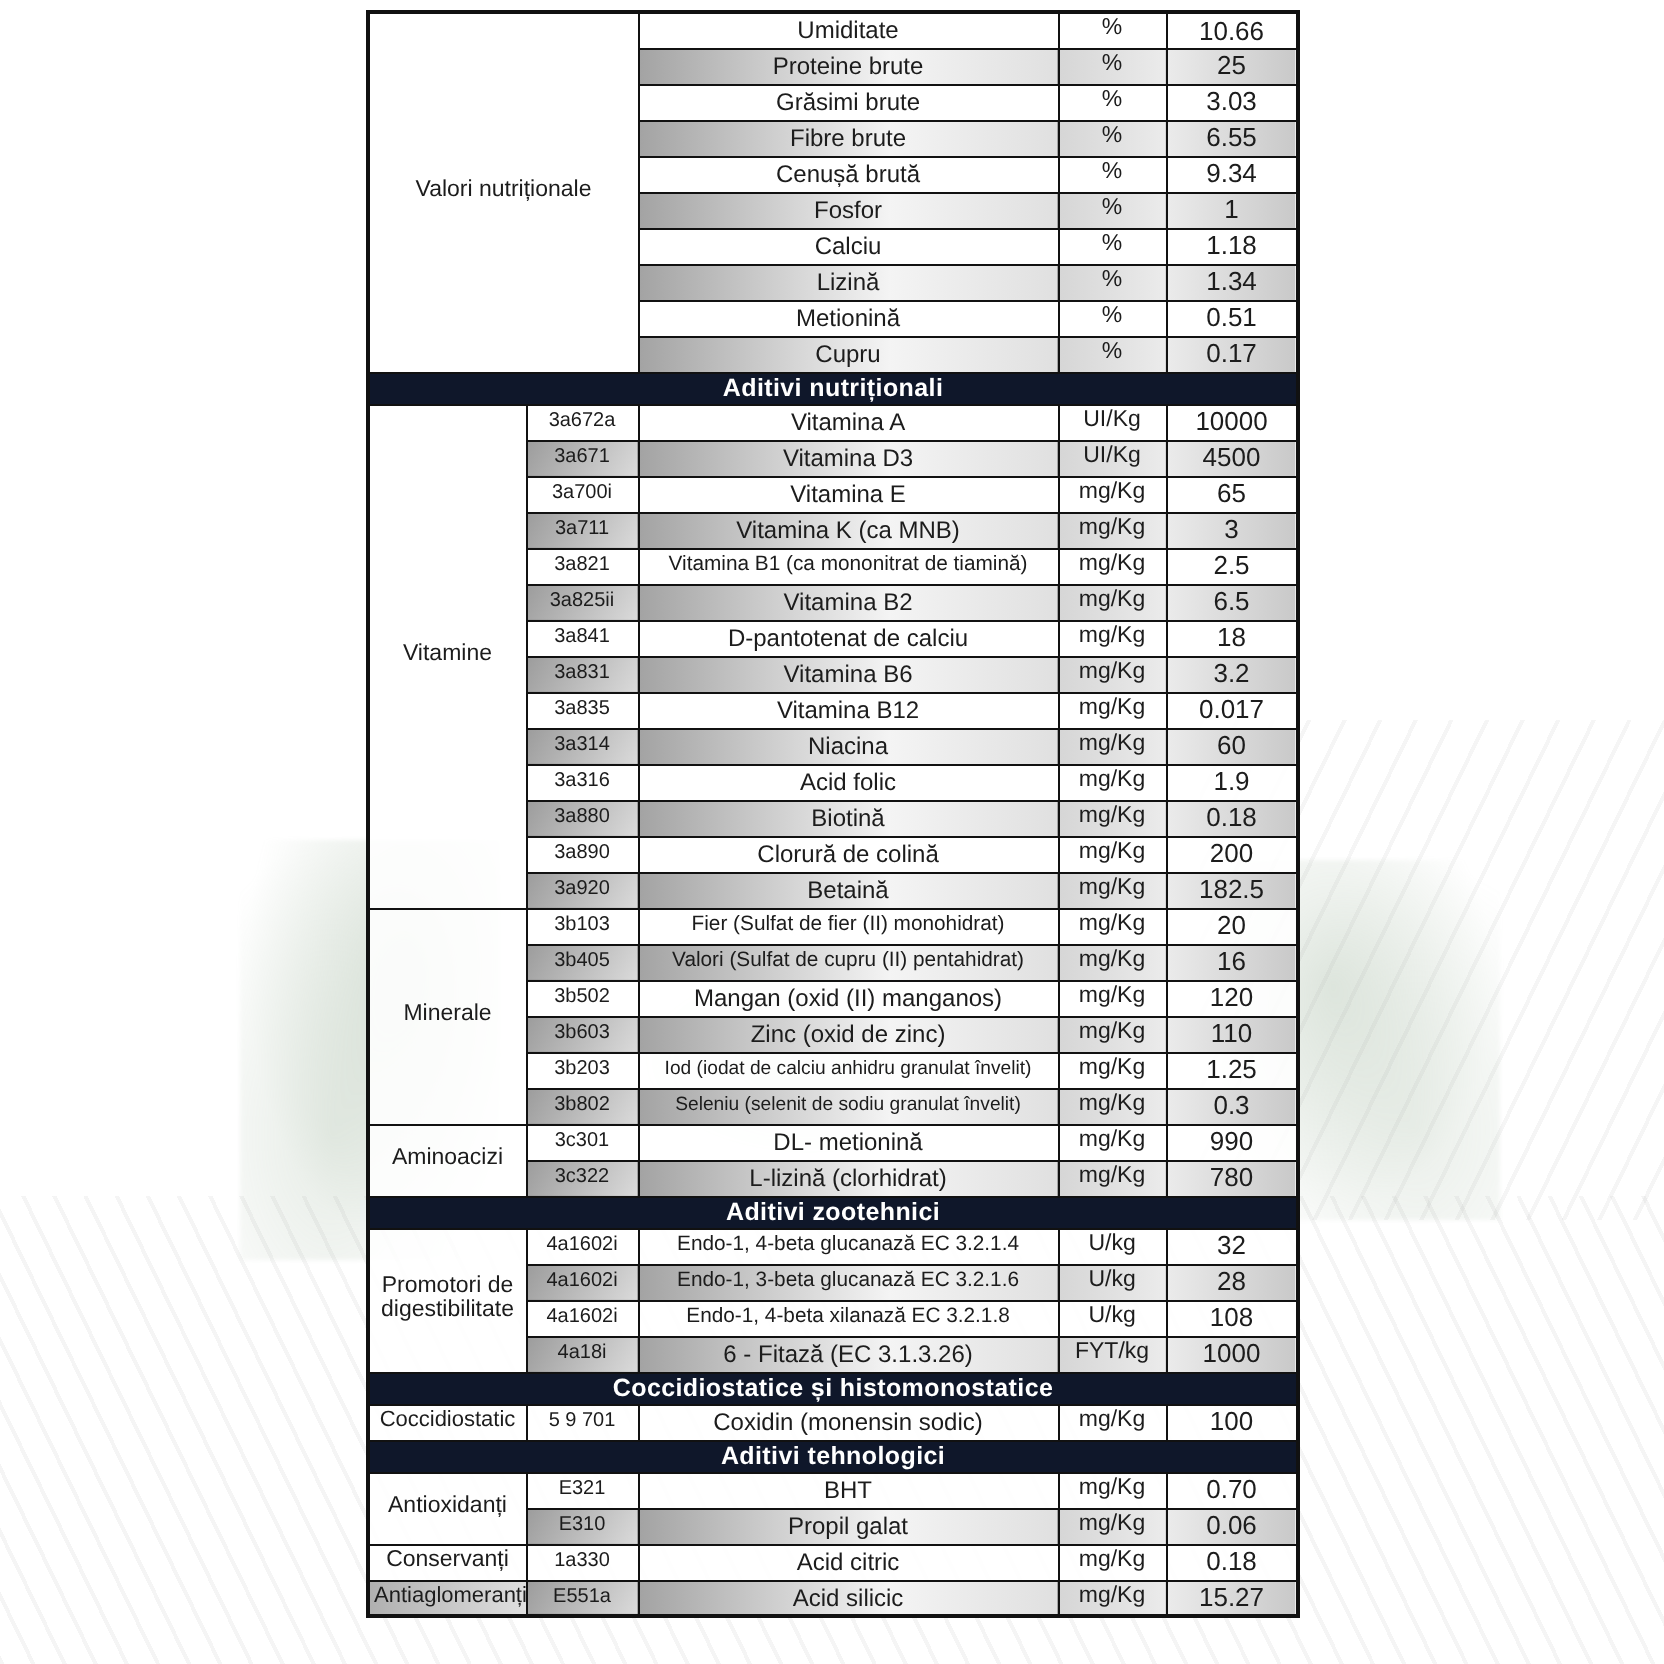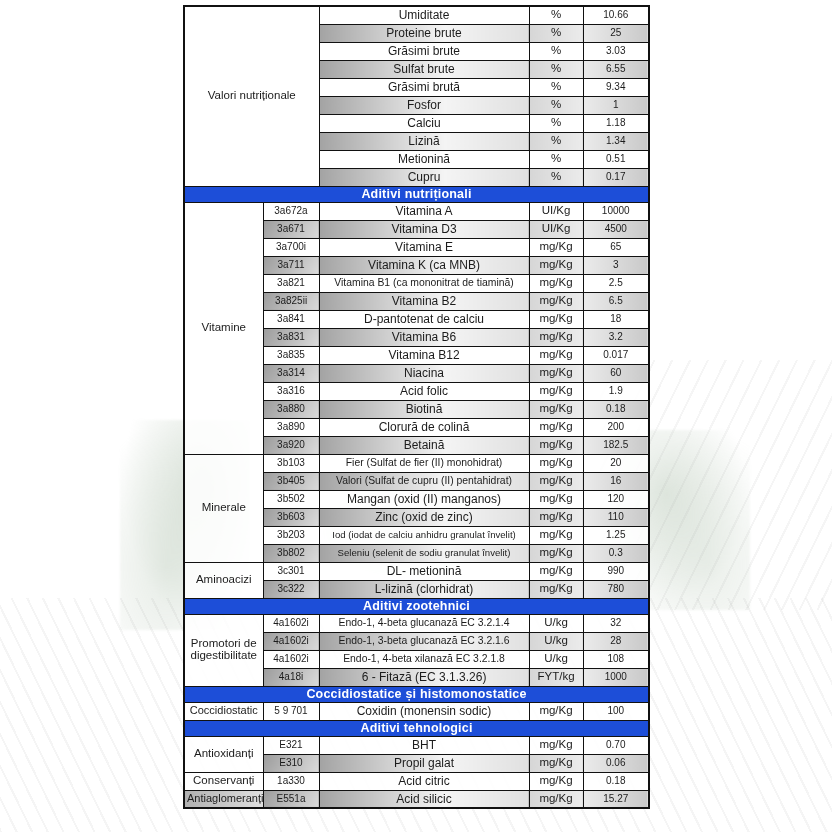--- a/index.html
+++ b/index.html
@@ -57,31 +57,31 @@
     text-align:center;vertical-align:middle;
     font-size:12px;line-height:1.02;
     padding:0 2px;
     background:rgba(255,255,255,0.86);
     overflow:hidden;
     white-space:normal;
   }
   tr.data{height:18px;}
   tr.band{height:16px;}
   tr.band td{
-    background:#1d4ed8;
+    background:#0f172a;
     color:#ffffff;
     font-weight:bold;
     font-size:12.5px;
     letter-spacing:.2px;
   }
   td.c-cat{font-size:11.5px;}
   td.c-cat.small-cat{font-size:11px;}
   td.c-code{font-size:10px;}
   td.c-unit{font-size:11.5px;}
-  td.c-value{font-size:10px;}
+  td.c-value{font-size:13px;}
   td.small{font-size:10.4px;}
   td.xsmall{font-size:9.6px;}
   
   td.s.c-cat  {background:linear-gradient(to right,#b0b0b0,#dfdfdf);text-align:center;}
   td.s.c-code {background:linear-gradient(120deg,#9c9c9c,#dadada);margin-top:21px;}
   td.s.c-name {background:linear-gradient(to right,#a3a3a3,#f4f4f4 60%,#e0e0e0);}
   td.s.c-unit {background:linear-gradient(to right,#d6d6d6,#ebebeb);}
   td.s.c-value{background:linear-gradient(to right,#ebebeb,#c9c9c9);}
 </style>
 </head>
@@ -112,26 +112,26 @@
         <td class="c-name s">Proteine brute</td>
         <td class="c-unit s">%</td>
         <td class="c-value s">25</td>
       </tr>
       <tr class="data">
         <td class="c-name">Grăsimi brute</td>
         <td class="c-unit">%</td>
         <td class="c-value">3.03</td>
       </tr>
       <tr class="data">
-        <td class="c-name s">Sulfat brute</td>
+        <td class="c-name s">Fibre brute</td>
         <td class="c-unit s">%</td>
         <td class="c-value s">6.55</td>
       </tr>
       <tr class="data">
-        <td class="c-name">Grăsimi brută</td>
+        <td class="c-name">Cenușă brută</td>
         <td class="c-unit">%</td>
         <td class="c-value">9.34</td>
       </tr>
       <tr class="data">
         <td class="c-name s">Fosfor</td>
         <td class="c-unit s">%</td>
         <td class="c-value s">1</td>
       </tr>
       <tr class="data">
         <td class="c-name">Calciu</td>

